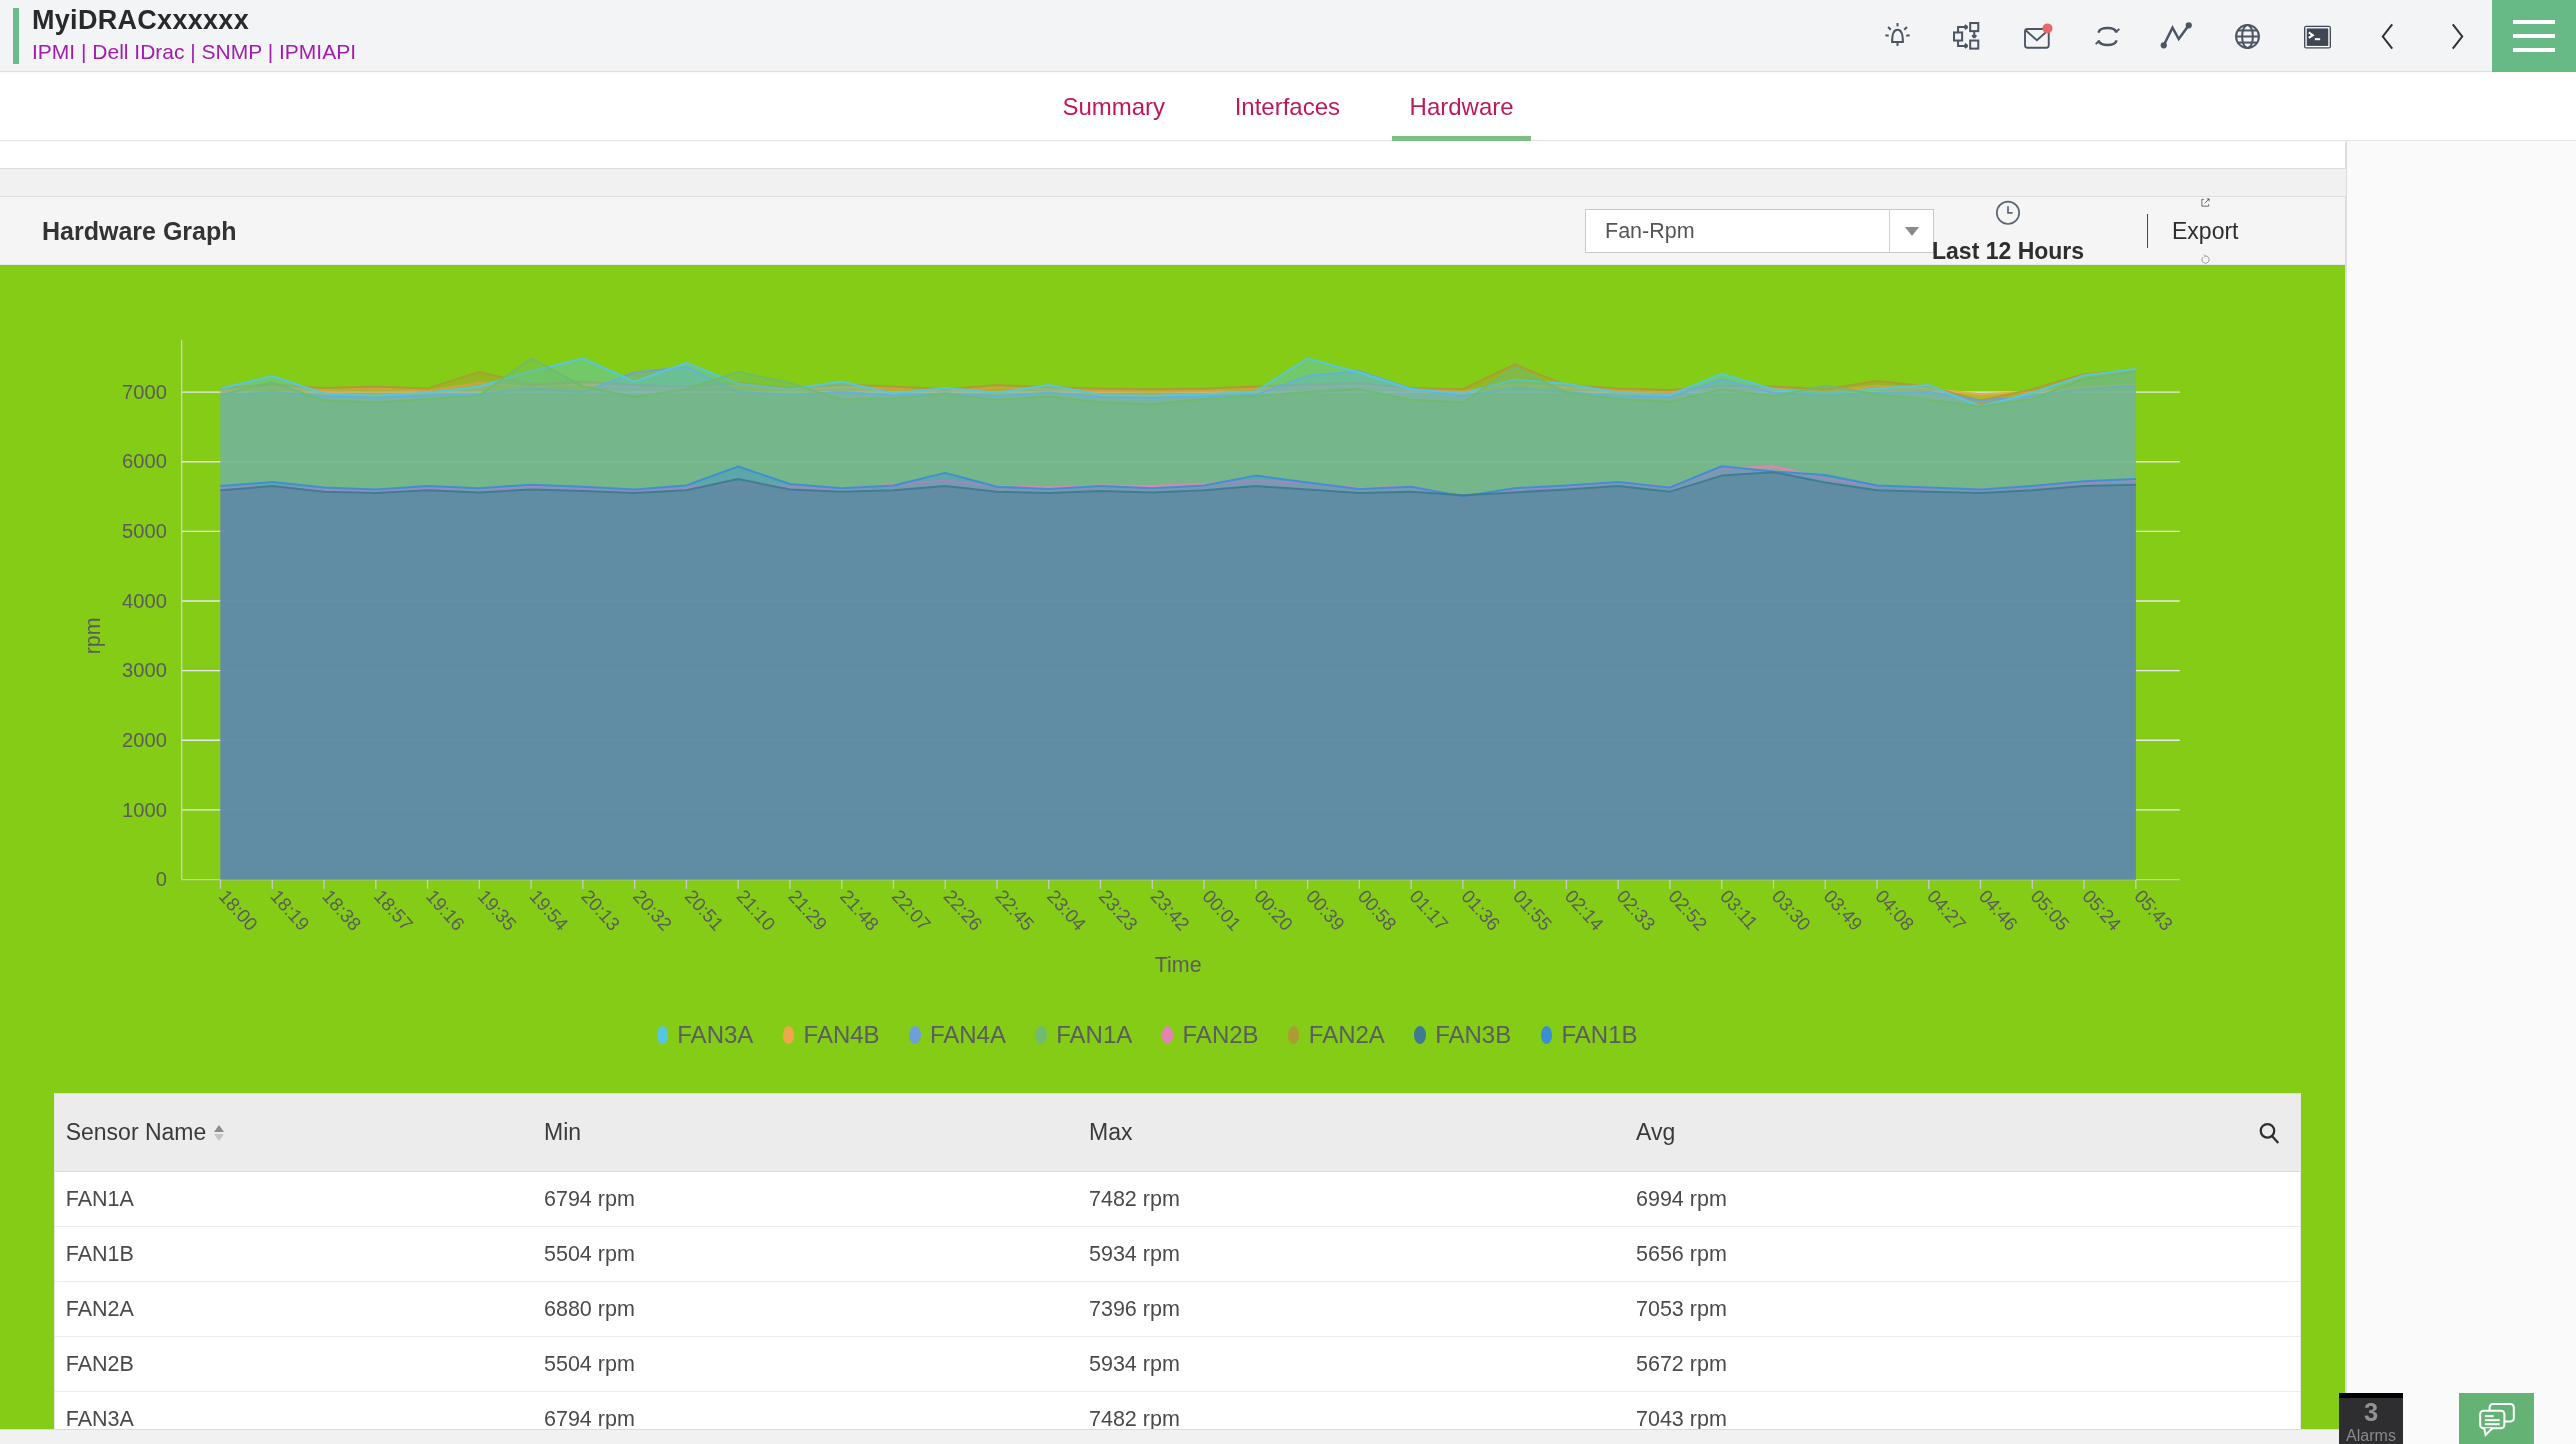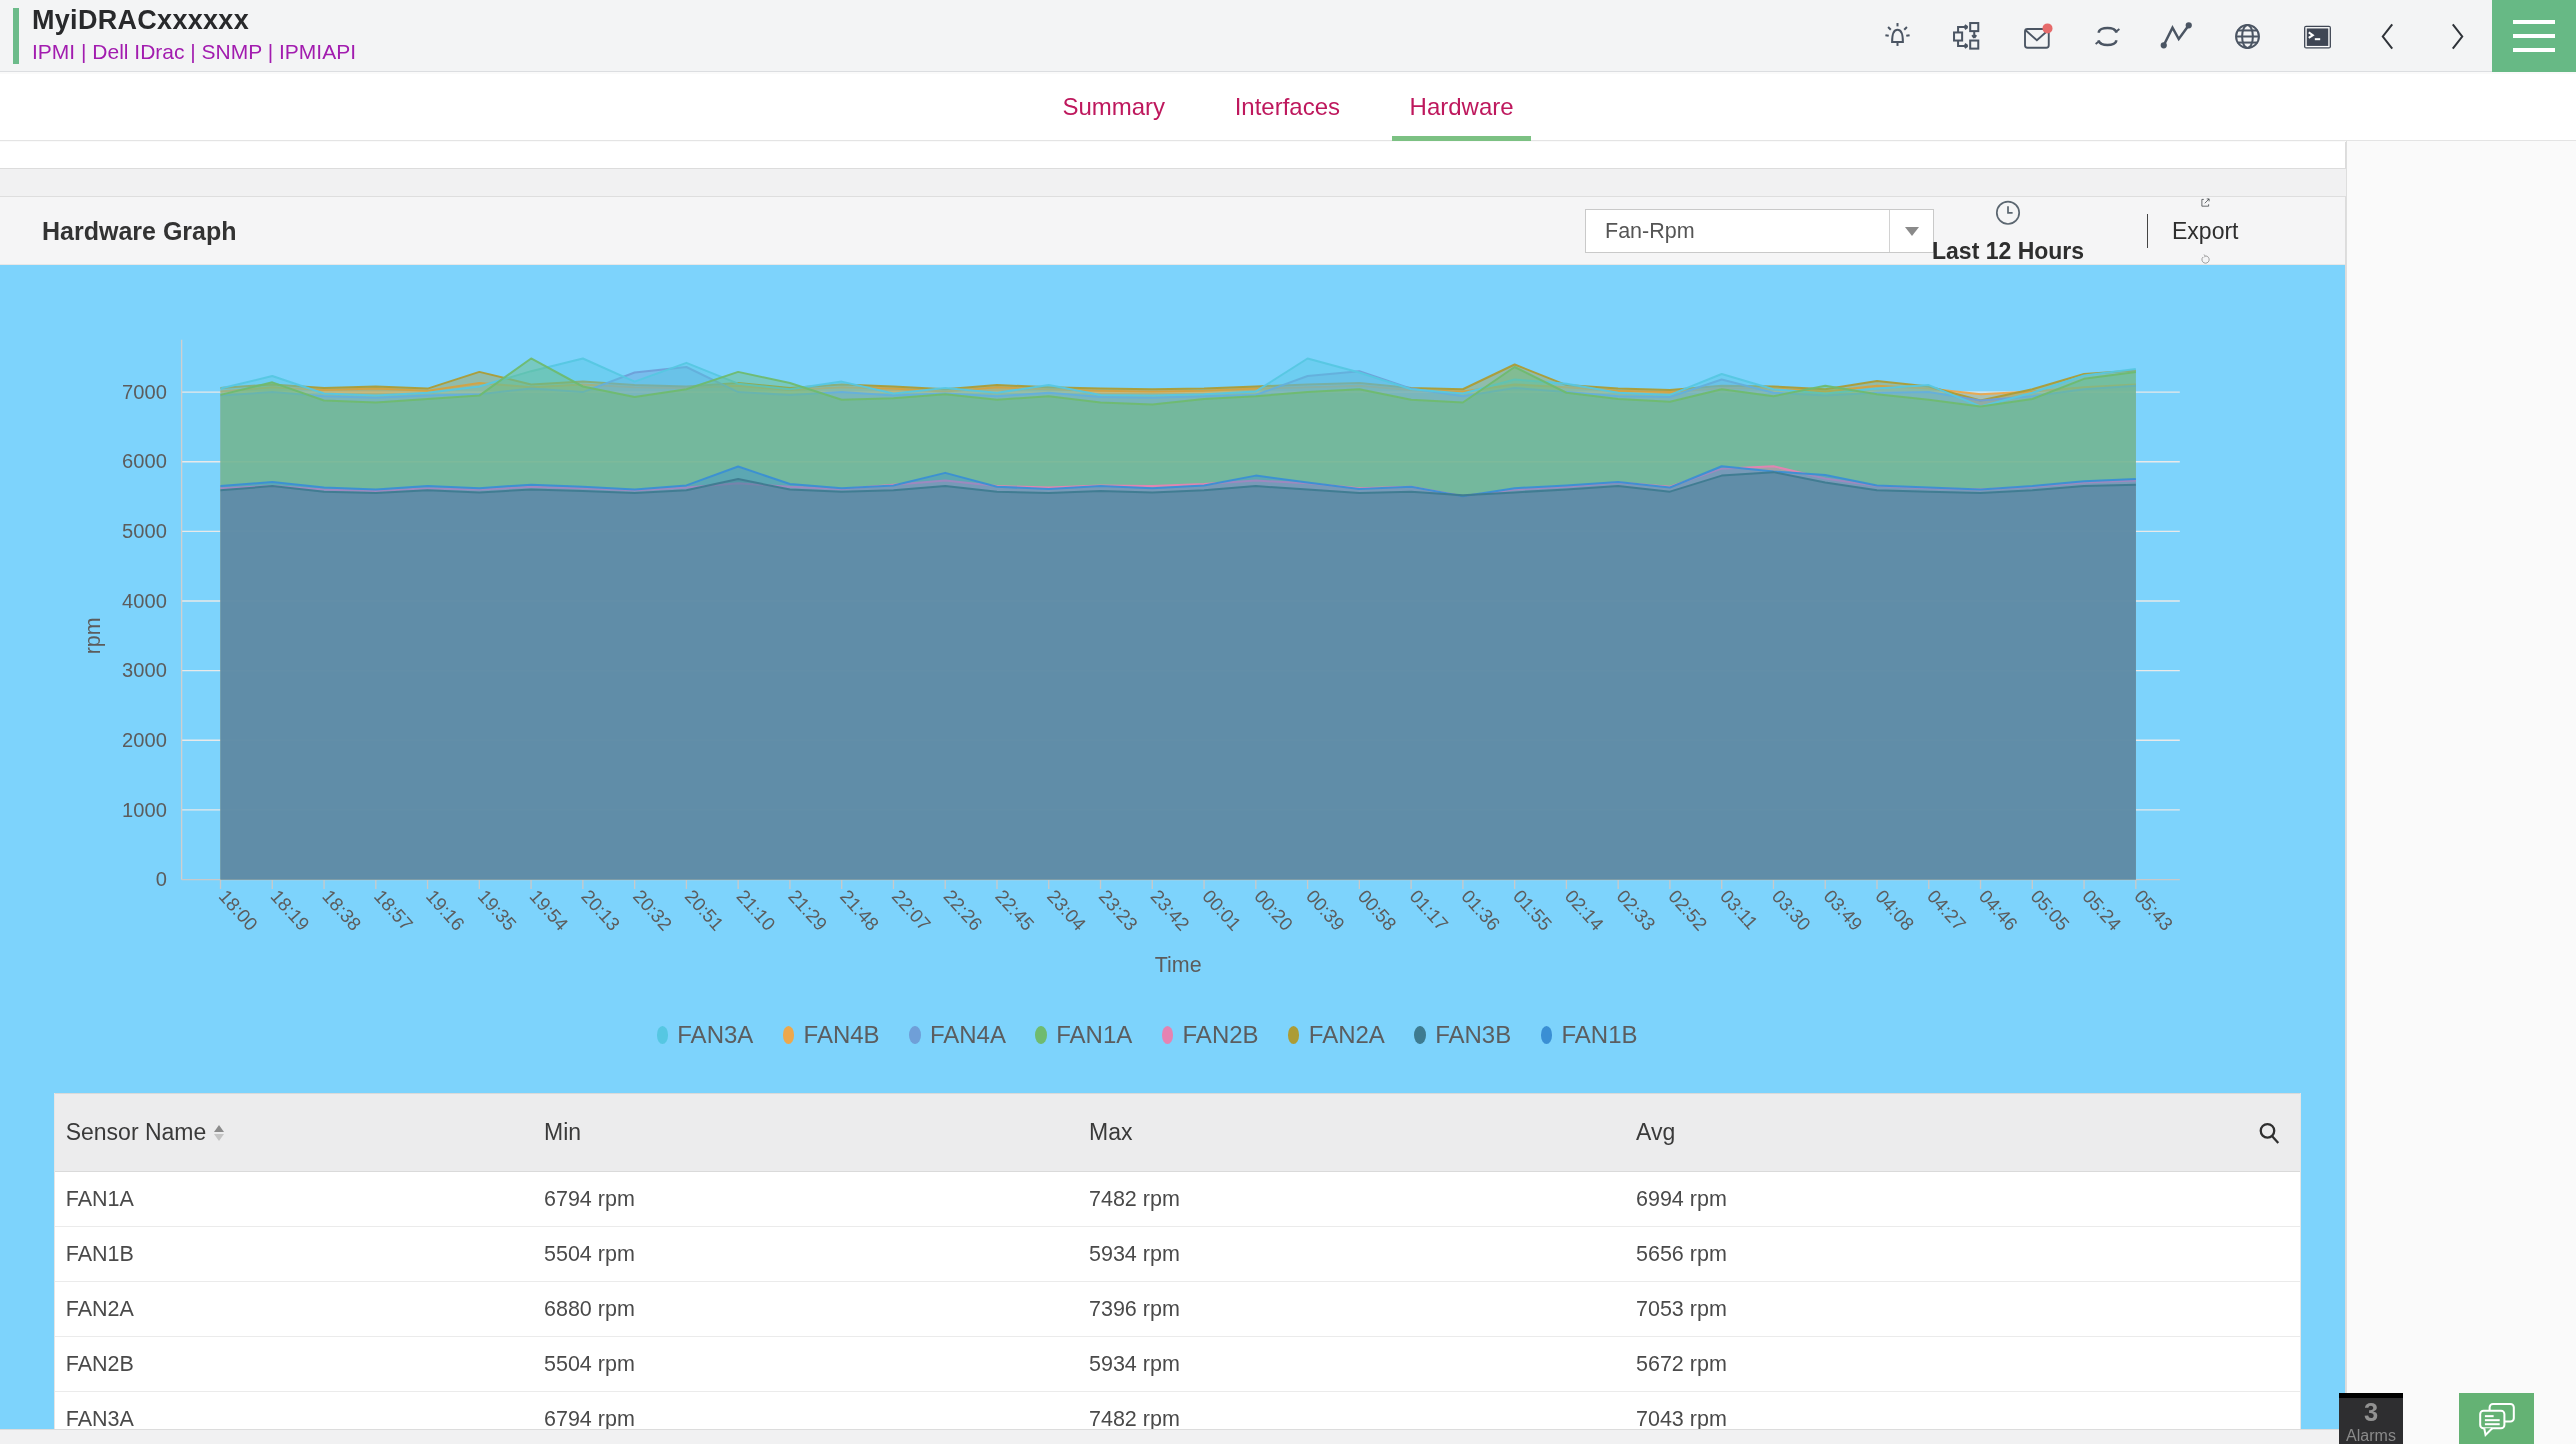--- a/index.html
+++ b/index.html
@@ -27,21 +27,21 @@
     font-size:24px; color:#be185d; cursor:pointer; }
   .tab.active::after { content:""; position:absolute; left:0; right:0; bottom:-1.3px; height:5.4px; background:#7cc183; }
 
   
   .main-col { position:absolute; left:0; top:142px; width:2346px; height:1303px; background:#f1f1f2; }
   .right-margin { position:absolute; left:2346px; top:141px; width:230px; height:1304px; background:#fafafa; border-left:0.7px solid #dedede; }
 
   .strip-card { position:absolute; left:0; top:0; width:2346px; height:27px; background:#fff;
     border-bottom:0.7px solid #dcdcdc; border-right:0.7px solid #dcdcdc; }
 
-  .card { position:absolute; left:0; top:54px; width:2346px; height:1234px; background:#7dd3fc;
+  .card { position:absolute; left:0; top:54px; width:2346px; height:1234px; background:#84cc16;
     border-top:0.7px solid #dedede; border-right:0.7px solid #dcdcdc; border-bottom:0.7px solid #dcdcdc; overflow:hidden; }
 
   .card-header { position:absolute; left:0; top:0; width:2346px; height:68px; background:#f5f5f6; border-bottom:0.7px solid #e7e7e7; }
   .card-title { position:absolute; left:42px; top:20px; font-size:25px; font-weight:bold; color:#333; }
 
   .dropdown { position:absolute; left:1585px; top:12px; width:349px; height:44px; background:#fff;
     border:0.7px solid #c9c9c9; display:flex; align-items:center; cursor:pointer; }
   .dropdown .dd-text { flex:1; padding-left:19px; font-size:21.5px; color:#555; }
   .dropdown .dd-btn { width:44px; height:100%; border-left:0.7px solid #d2d2d2; display:flex; align-items:center; justify-content:center; }
   .caret-down { width:0; height:0; border-left:7.4px solid transparent; border-right:7.4px solid transparent; border-top:9.4px solid #8a8a8a; }

